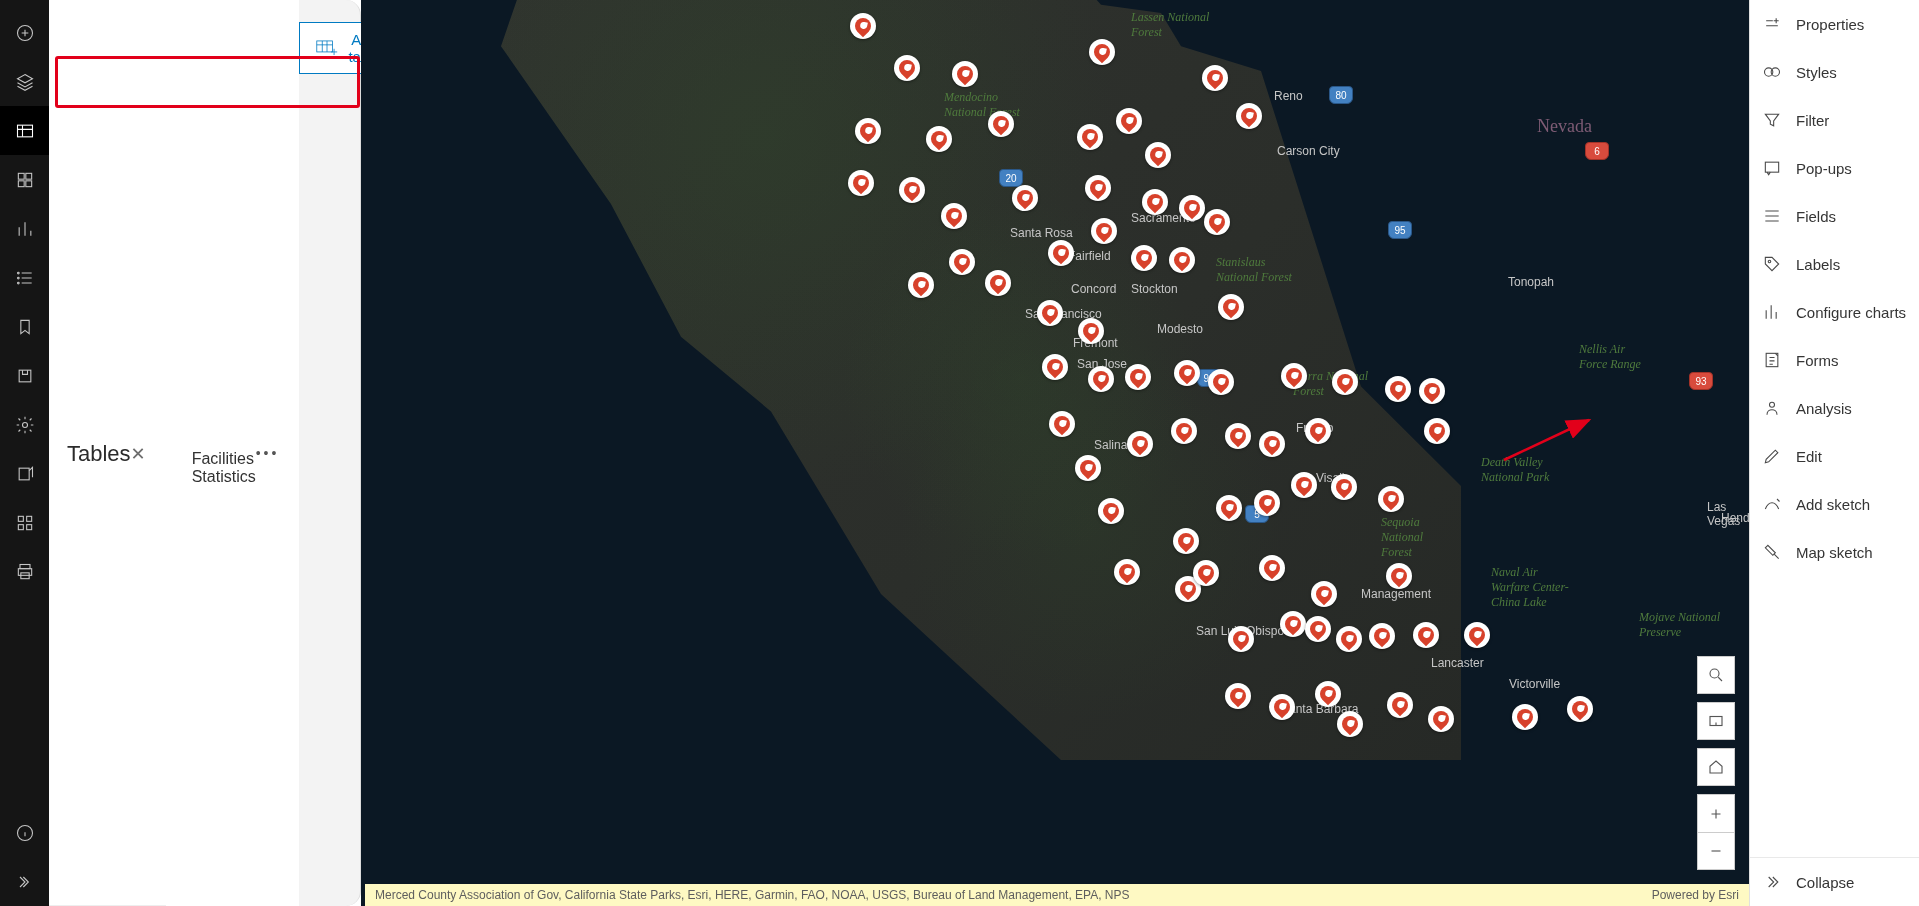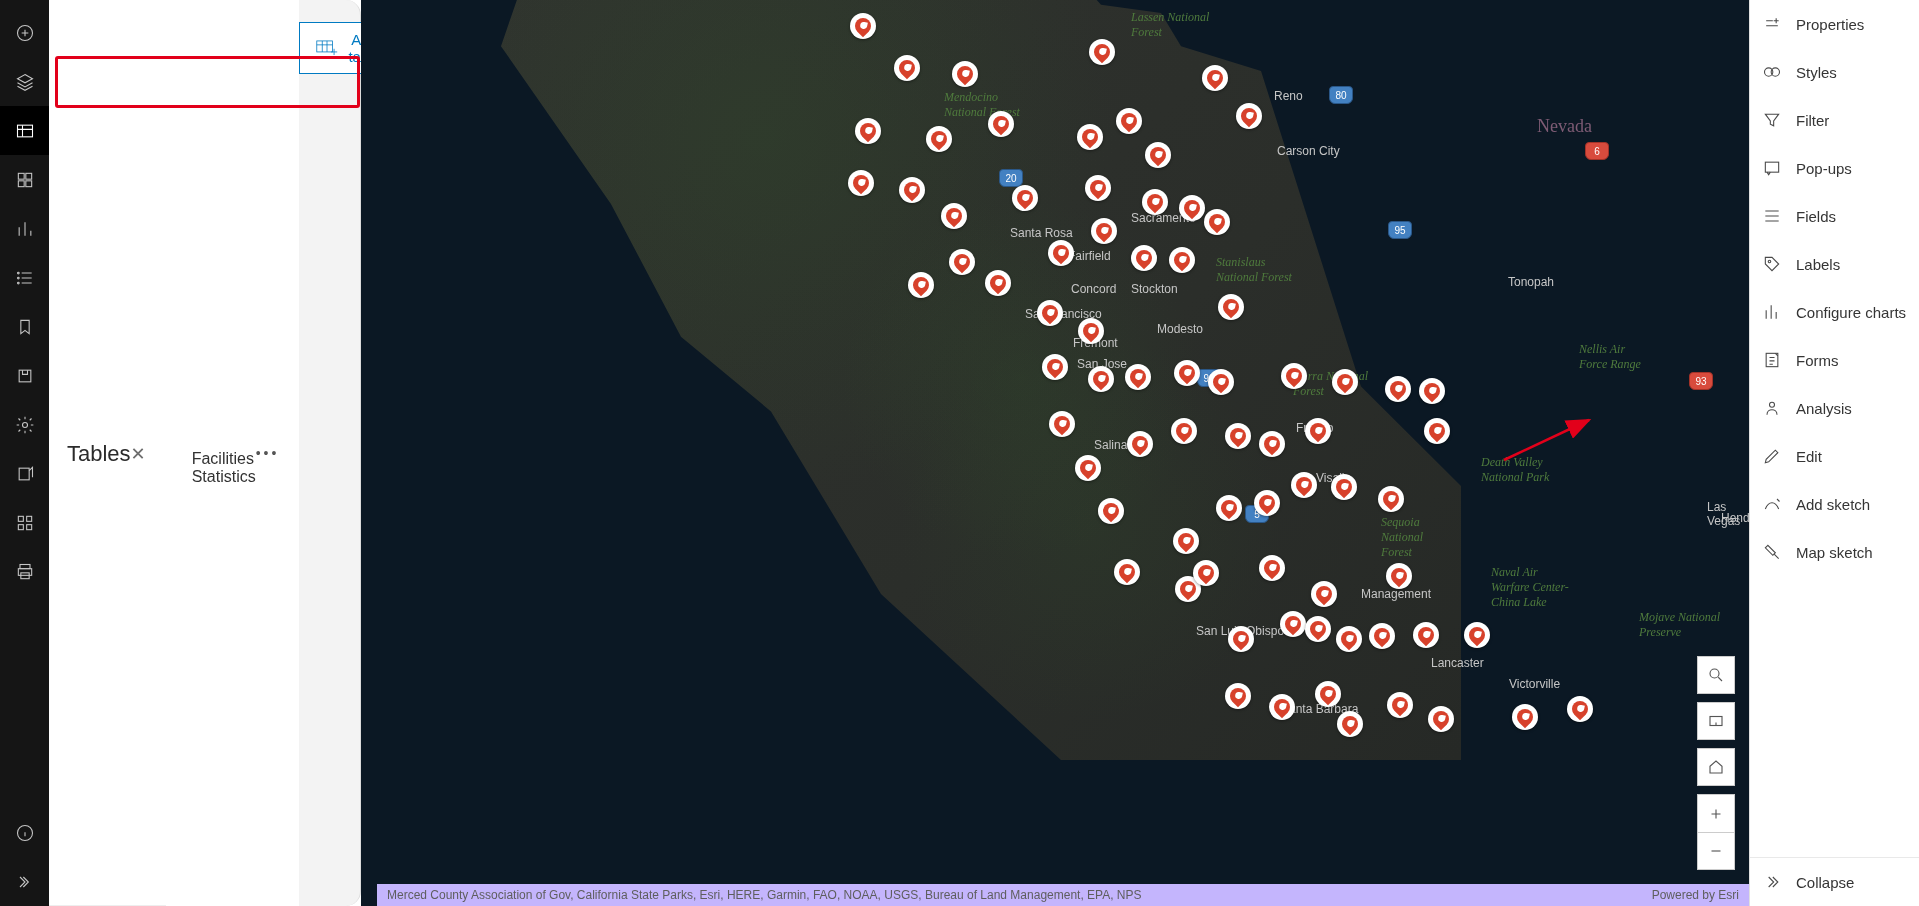--- a/index.html
+++ b/index.html
@@ -35,21 +35,21 @@
     .forest-label { color: #4f7b3d; font-size: 12px; position: absolute; font-family: Georgia, serif; font-style: italic; }
     .city-label { color: #c6c6c6; font-size: 12px; position: absolute; }
     .state-label { color: #7d5b74; font-size: 18px; position: absolute; font-family: Georgia, serif; }
     .shield { position: absolute; width: 24px; height: 18px; background: #4381c2; border-radius: 4px 4px 6px 6px; color: #fff; font-size: 10px; display: flex; align-items: center; justify-content: center; border: 1px solid #2a5788; }
     .shield.us { background: #d84b3d; border-color: #a33228; }
 
     .marker { position: absolute; width: 26px; height: 26px; border-radius: 50%; background: #fff; display: flex; align-items: center; justify-content: center; box-shadow: 0 1px 3px rgba(0,0,0,.4); }
     .marker::before { content: ""; width: 16px; height: 16px; background: #d7412b; border-radius: 50% 50% 50% 0; transform: rotate(-45deg); }
     .marker::after { content: ""; position: absolute; width: 7px; height: 7px; background: #fff; border-radius: 50% 0 50% 50%; transform: rotate(12deg) translate(0,-1px); }
 
-    .map-attrib { position: absolute; left: 16px; bottom: 0; right: 0; background: #c4b5fd; color: #5e5e5e; font-size: 12px; padding: 4px 10px; display: flex; justify-content: space-between; }
+    .map-attrib { position: absolute; left: 4px; bottom: 0; right: 0; background: #fef9c3; color: #5e5e5e; font-size: 12px; padding: 4px 10px; display: flex; justify-content: space-between; }
 
     .map-controls { position: absolute; right: 14px; bottom: 36px; display: flex; flex-direction: column; gap: 8px; }
     .mc-btn { width: 38px; height: 38px; background: #fff; border: 1px solid #ccc; display: flex; align-items: center; justify-content: center; color: #555; cursor: pointer; }
     .mc-btn svg { width: 18px; height: 18px; stroke: currentColor; fill: none; stroke-width: 1.5; }
     .mc-group { display: flex; flex-direction: column; }
     .mc-group .mc-btn:first-child { border-bottom: none; }
 
     .arrow-overlay { position: absolute; right: 150px; top: 415px; pointer-events: none; }
     .arrow-overlay svg { overflow: visible; }
 

